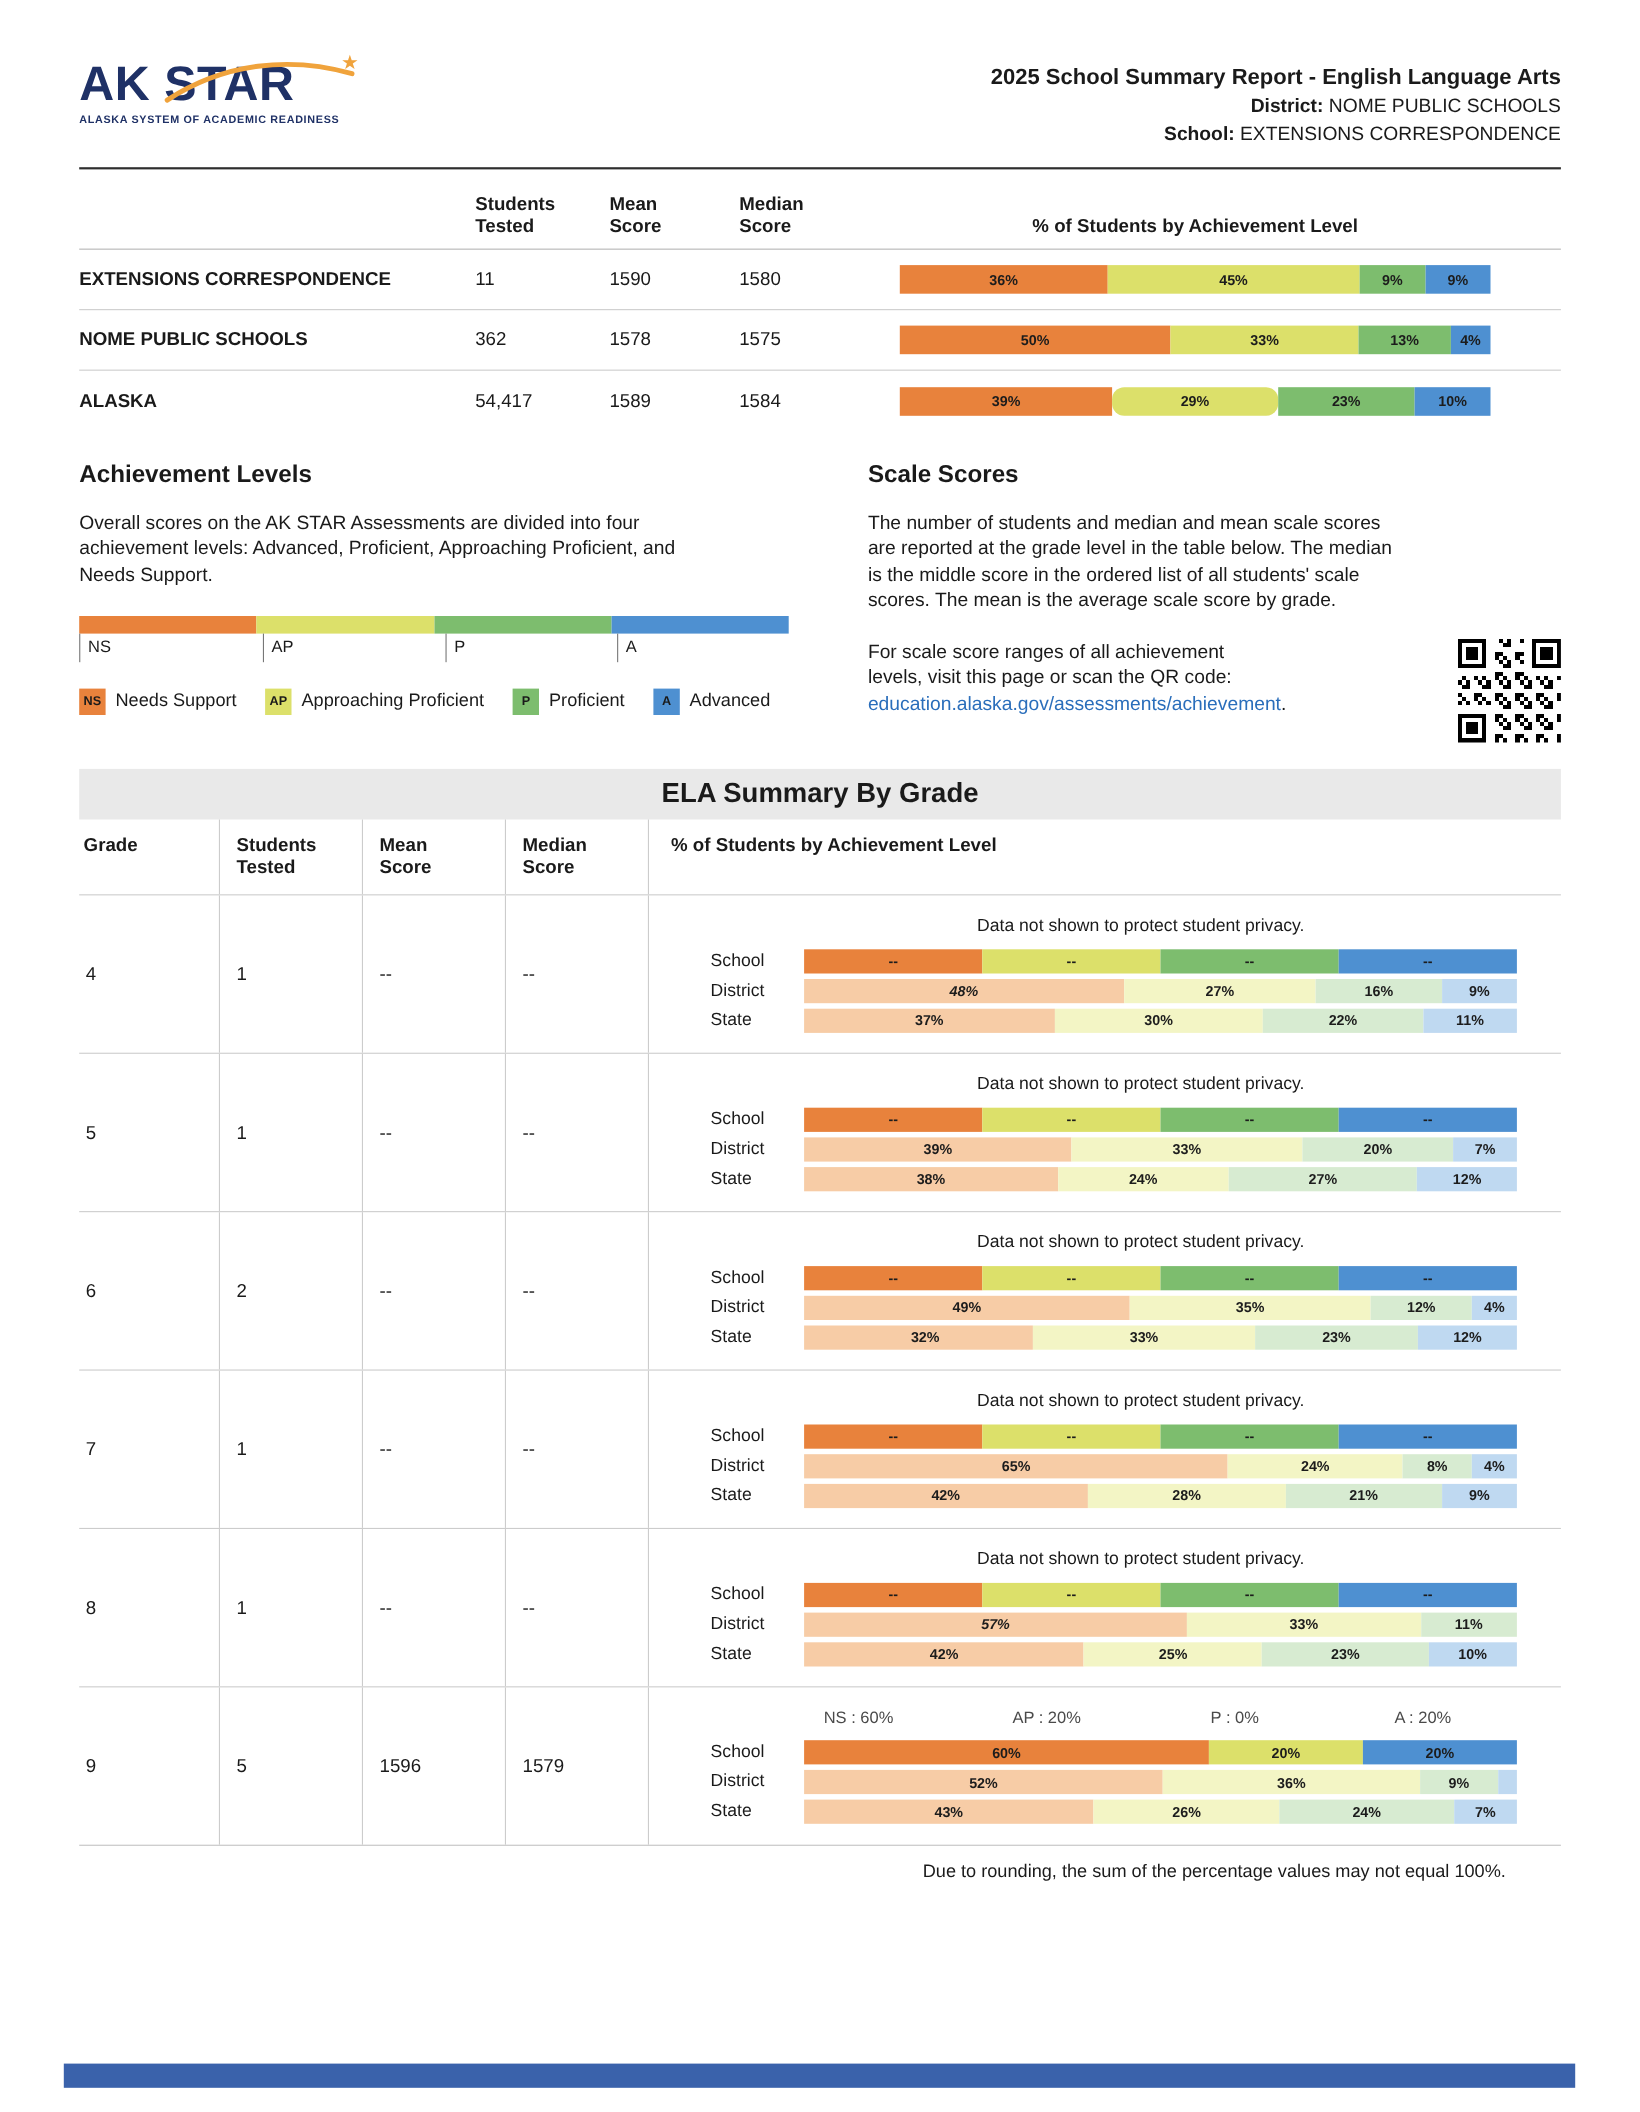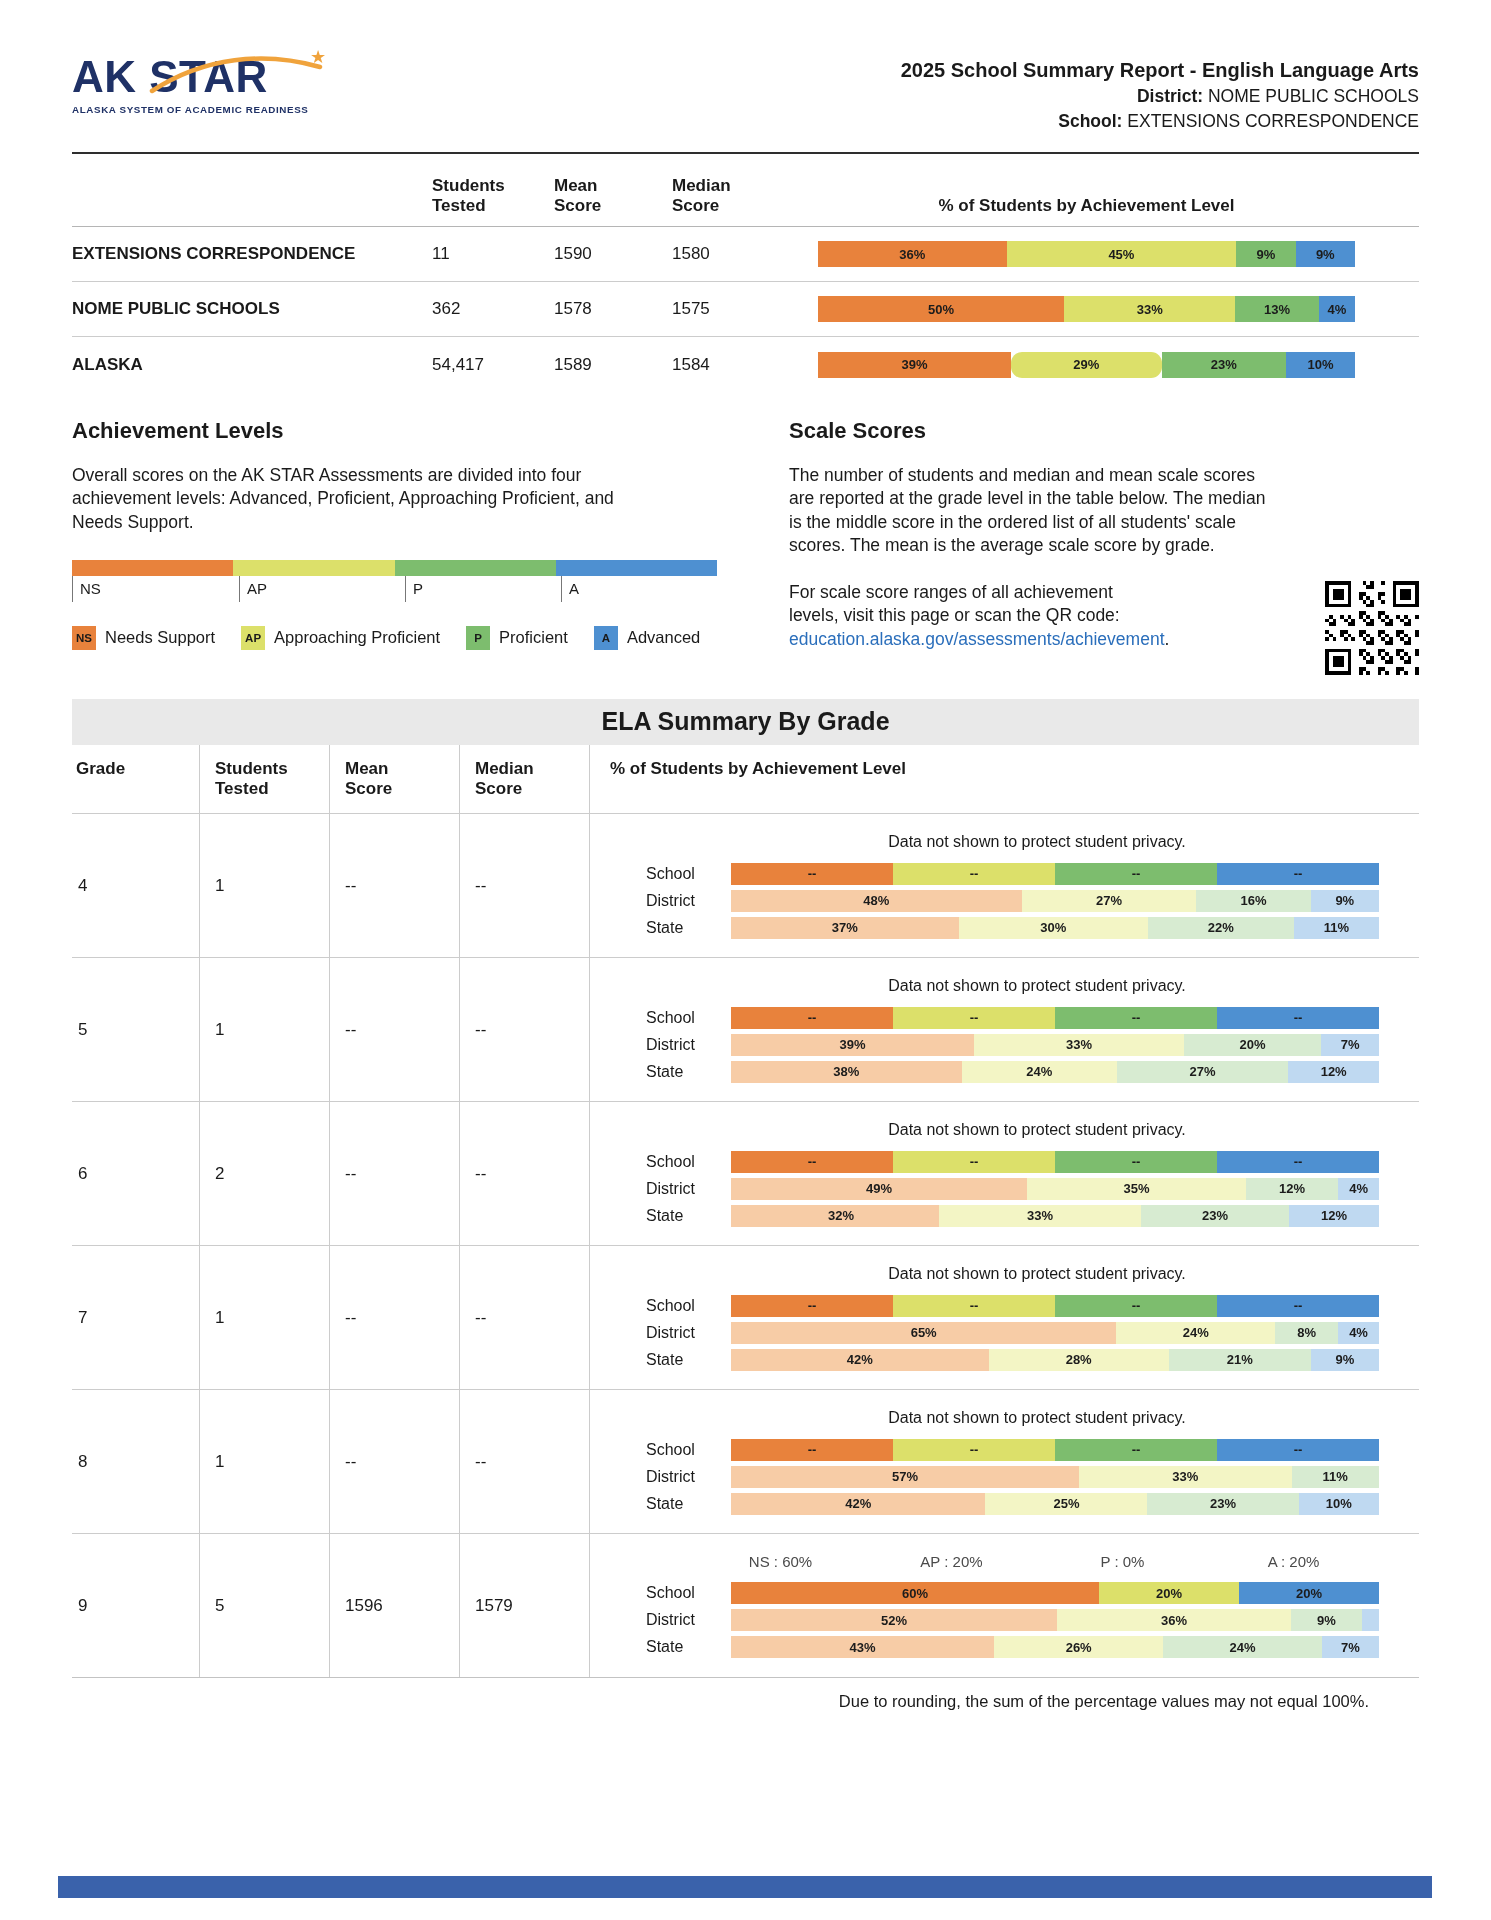--- a/index.html
+++ b/index.html
@@ -427,21 +427,21 @@
                   <span class="seg-label">--</span>
                 </div>
                 <div class="seg solid a" style="flex-grow: 25;">
                   <span class="seg-label">--</span>
                 </div>
               </div>
             </div>
             <div class="bar-row">
               <div class="rlabel">District</div>
               <div class="bar">
-                <div class="seg light ns" style="flex-grow: 48;">
+                <div class="seg light ns" style="flex-grow: 48; font-style: italic;">
                   <span class="seg-label">48%</span>
                 </div>
                 <div class="seg light ap" style="flex-grow: 27;">
                   <span class="seg-label">27%</span>
                 </div>
                 <div class="seg light p" style="flex-grow: 16;">
                   <span class="seg-label">16%</span>
                 </div>
                 <div class="seg light a" style="flex-grow: 9;">
                   <span class="seg-label">9%</span>
@@ -667,21 +667,21 @@
                   <span class="seg-label">--</span>
                 </div>
                 <div class="seg solid a" style="flex-grow: 25;">
                   <span class="seg-label">--</span>
                 </div>
               </div>
             </div>
             <div class="bar-row">
               <div class="rlabel">District</div>
               <div class="bar">
-                <div class="seg light ns" style="flex-grow: 57;">
+                <div class="seg light ns" style="flex-grow: 57; font-style: italic;">
                   <span class="seg-label">57%</span>
                 </div>
                 <div class="seg light ap" style="flex-grow: 33;">
                   <span class="seg-label">33%</span>
                 </div>
                 <div class="seg light p" style="flex-grow: 11;">
                   <span class="seg-label">11%</span>
                 </div>
               </div>
             </div>

